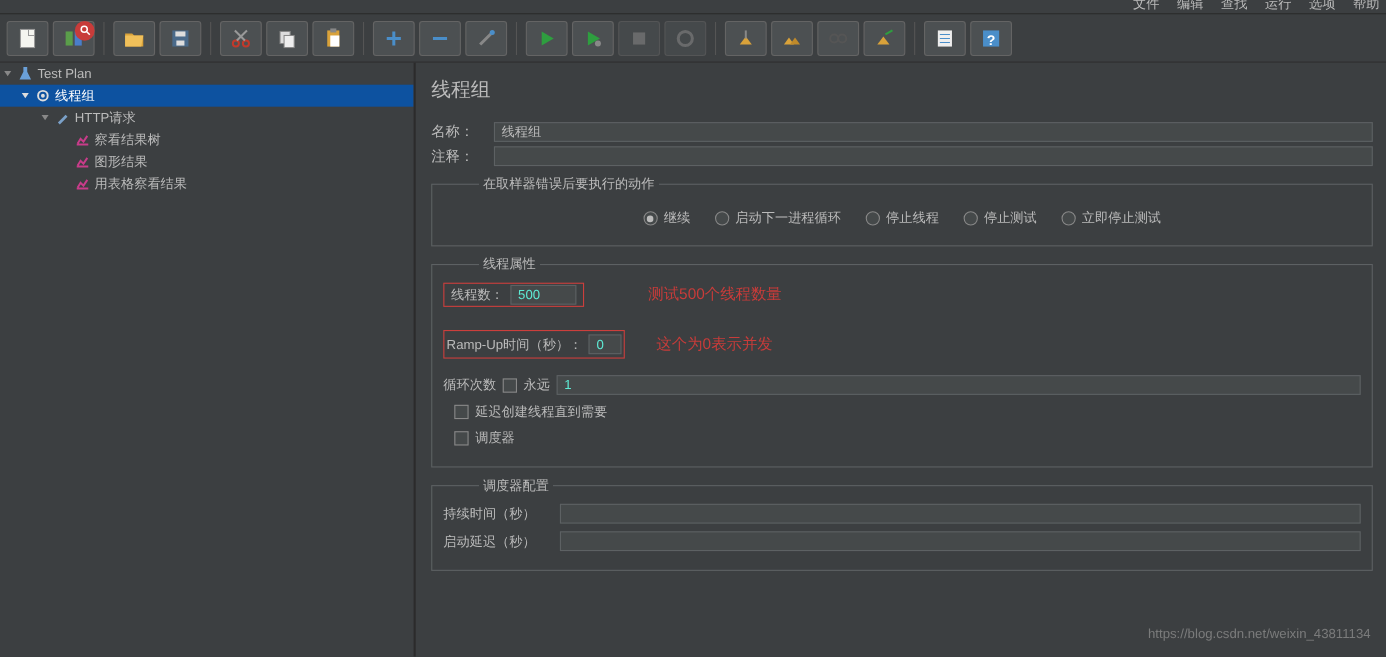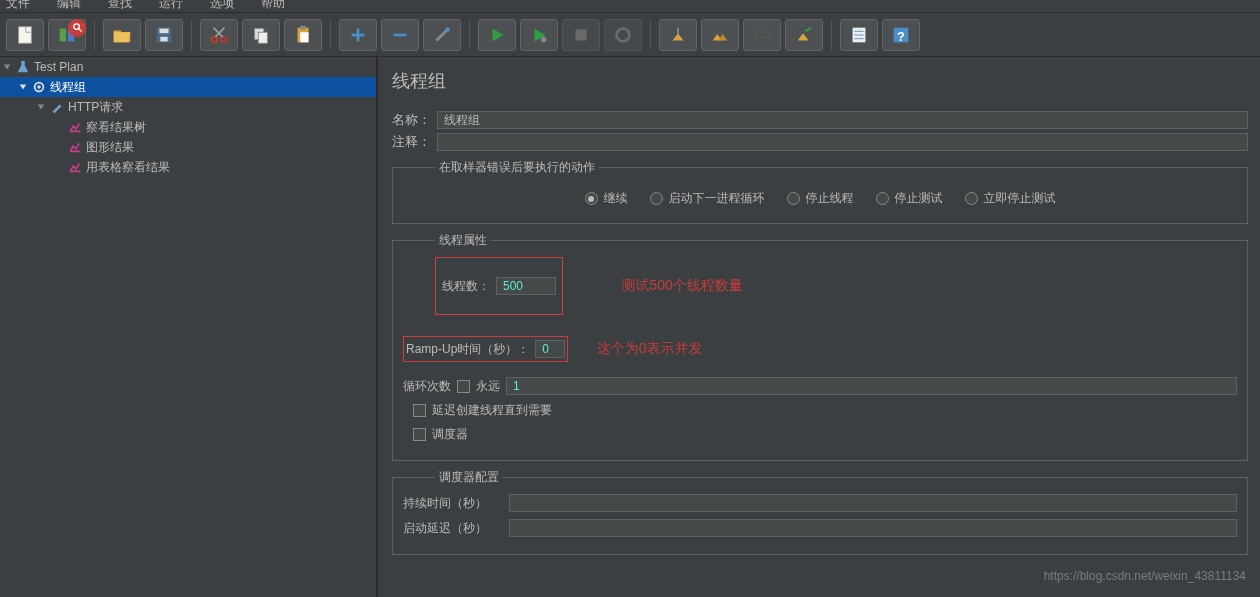--- a/index.html
+++ b/index.html
@@ -2,21 +2,21 @@
 <html><head>
 <meta charset="utf-8">
 <style>
 * { margin: 0; padding: 0; box-sizing: border-box; }
 body {
   width: 1260px; height: 597px;
   background: #3c3f41; color: #bbbbbb;
   font-family: "Microsoft YaHei", Arial, sans-serif;
   font-size: 13px; overflow: hidden; position: relative;
 }
-.menubar { height: 12px; background: #3c3f41; padding: 0 6px; display: flex; gap: 27px; align-items: flex-start; overflow: hidden; }
+.menubar { height: 12px; background: #3c3f41; padding: 0 6px; display: flex; gap: 16px; align-items: flex-start; overflow: hidden; justify-content: flex-end; }
 .menubar span { color: #bbbbbb; font-size: 12px; line-height: 6px; }
 .toolbar {
   height: 45px; background: #3c3f41;
   border-top: 1px solid #2b2b2b; border-bottom: 1px solid #2b2b2b;
   display: flex; align-items: center; padding: 0 6px; gap: 4px;
 }
 .tbtn {
   width: 38px; height: 32px; background: #4c5052;
   border: 1px solid #646464; border-radius: 3px;
   display: flex; align-items: center; justify-content: center;
@@ -37,21 +37,21 @@
 .tree-row.selected { background: #0d52a0; color: #fff; }
 .tree-toggle { width: 10px; height: 10px; display: flex; align-items: center; justify-content: center; }
 .tree-toggle svg { width: 8px; height: 8px; }
 .tree-icon { width: 16px; height: 16px; display: flex; align-items: center; justify-content: center; }
 .tree-icon svg { width: 14px; height: 14px; }
 .indent0 { padding-left: 2px; text-align: center; } .indent1 { padding-left: 18px; }
 .indent2 { padding-left: 36px; } .indent3 { padding-left: 54px; }
 
 .main-panel { flex: 1; background: #3c3f41; padding: 12px 12px 12px 14px; overflow: hidden; }
 .title { font-size: 18px; color: #bbbbbb; margin-bottom: 18px; }
-.field-row { display: flex; align-items: center; margin-bottom: 4px; gap: 6px; }
+.field-row { display: flex; align-items: center; margin-bottom: 4px; gap: 18px; }
 .field-label { font-size: 13px; color: #bbbbbb; min-width: 36px; }
 .text-input {
   flex: 1; height: 18px; background: #45494a;
   border: 1px solid #5d6163; color: #bbbbbb;
   padding: 0 6px; font-size: 12px;
 }
 fieldset {
   border: 1px solid #5d6163; margin-top: 8px; padding: 8px 10px 10px;
   color: #bbbbbb; font-size: 12px;
 }
@@ -327,21 +327,21 @@
           </div>
         <div class="radio-item">
             <span class="radio"></span>
             <span>立即停止测试</span>
           </div>
       </div>
     </fieldset>
 
     <fieldset style="position:relative">
       <legend>线程属性</legend>
-      <div class="prop-row red-box" style="display:inline-flex;padding:19px 6px;margin-left:32px;">
+      <div class="prop-row red-box" style="display:inline-flex;padding:1px 6px;">
         <span>线程数：</span>
         <input class="small-input" value="500" style="">
       </div>
       <span class="red-annot">测试500个线程数量</span>
       <br><br>
       <div class="prop-row red-box" style="display:inline-flex;padding:3px 2px;">
         <span>Ramp-Up时间（秒）：</span>
         <input class="small-input" style="width: 30px;" value="0">
       </div>
       <span class="red-annot" style="margin-left:25px">这个为0表示并发</span>

